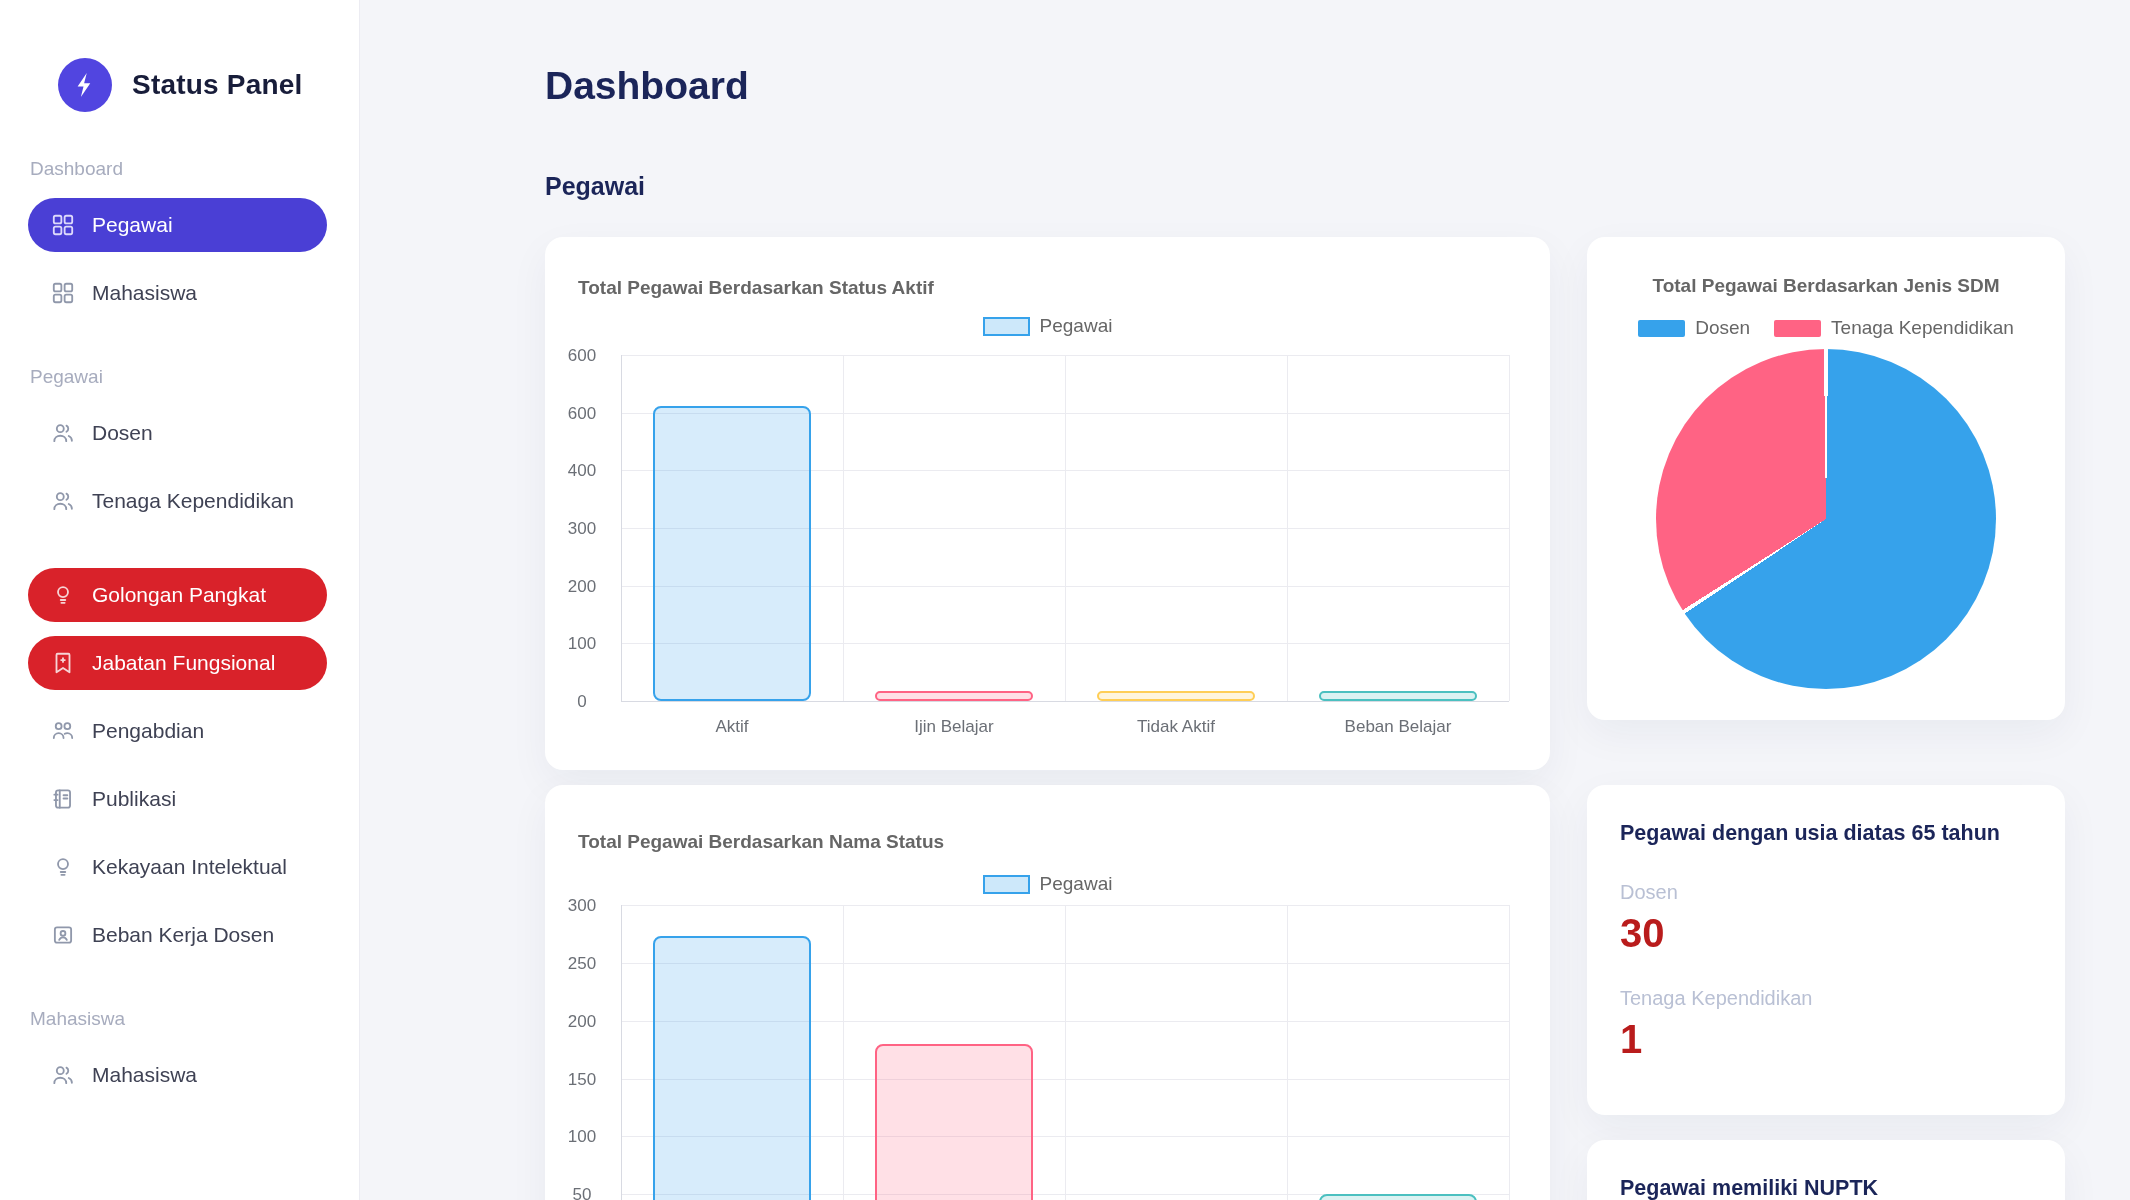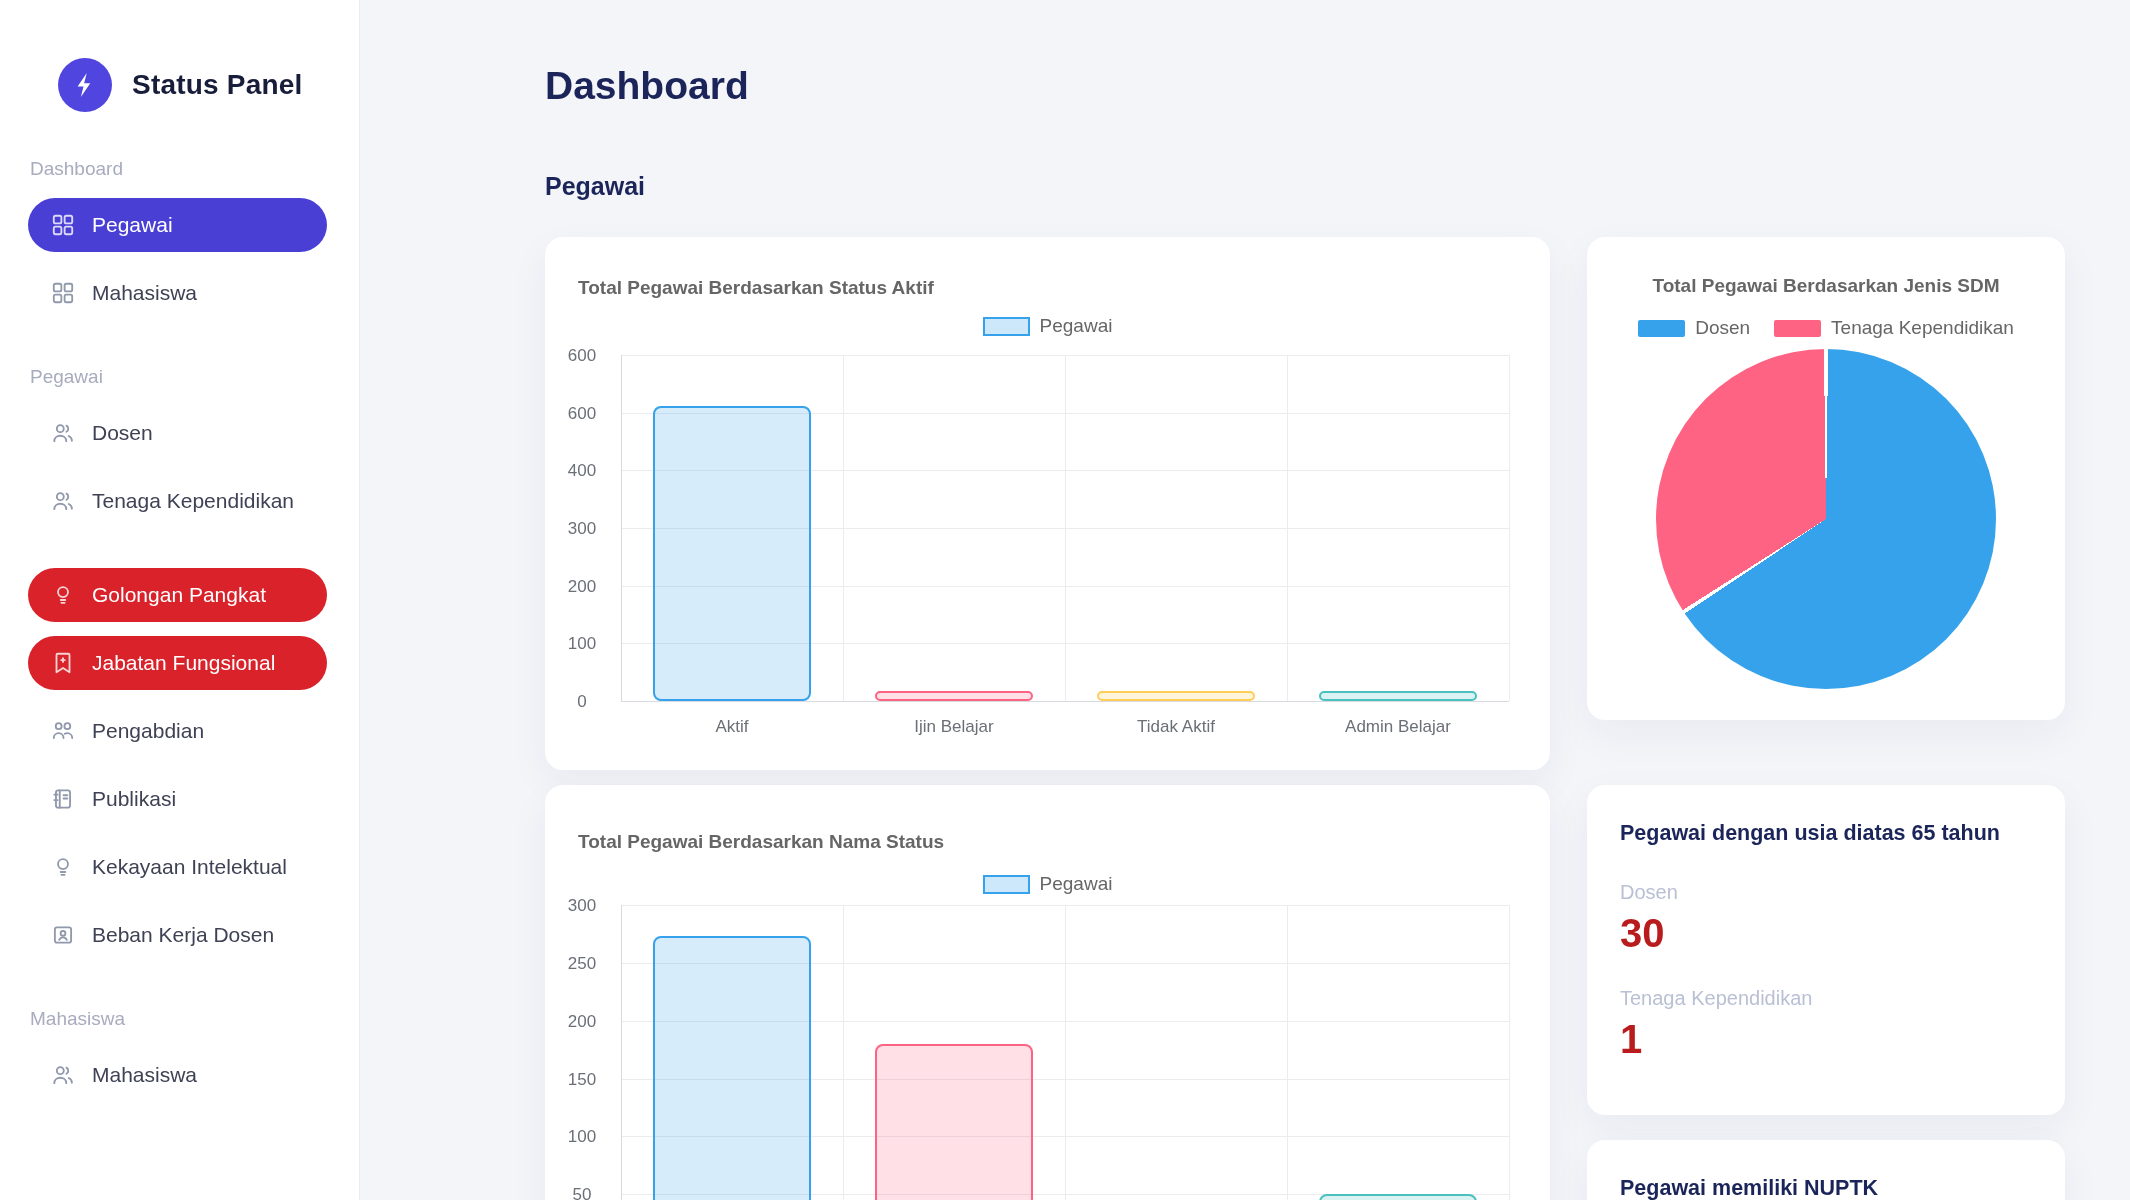--- a/index.html
+++ b/index.html
@@ -254,21 +254,21 @@
           <div class="gridline-v" style="left: 520px; top: 118px; height: 346px;"></div>
           <div class="gridline-v" style="left: 742px; top: 118px; height: 346px;"></div>
           <div class="gridline-v" style="left: 964px; top: 118px; height: 346px;"></div>
           <div class="bar" style="left: 108px; top: 169.323px; width: 158px; height: 294.677px; border-color: rgb(54, 162, 235); background: rgba(54, 162, 235, 0.2);"></div>
           <div class="bar" style="left: 330px; top: 454px; width: 158px; height: 10px; border-color: rgb(255, 99, 132); background: rgba(255, 99, 132, 0.2);"></div>
           <div class="bar" style="left: 552px; top: 454px; width: 158px; height: 10px; border-color: rgb(255, 206, 86); background: rgba(255, 206, 86, 0.2);"></div>
           <div class="bar" style="left: 774px; top: 454px; width: 158px; height: 10px; border-color: rgb(75, 192, 192); background: rgba(75, 192, 192, 0.2);"></div>
           <div class="xtick" style="left: 76px; top: 480px; width: 222px;">Aktif</div>
           <div class="xtick" style="left: 298px; top: 480px; width: 222px;">Ijin Belajar</div>
           <div class="xtick" style="left: 520px; top: 480px; width: 222px;">Tidak Aktif</div>
-          <div class="xtick" style="left: 742px; top: 480px; width: 222px;">Admin Belajar</div>
+          <div class="xtick" style="left: 742px; top: 480px; width: 222px;">Beban Belajar</div>
         </div>
     </section>
 
     <section class="card card-pie">
       <div class="chart-title">Total Pegawai Berdasarkan Jenis SDM</div>
       <div class="chart-legend" id="legend-1">
           <span class="legend-item">
             <span class="legend-box solid" style="background: rgb(54, 162, 235);"></span>
             <span>Dosen</span>
           </span>

